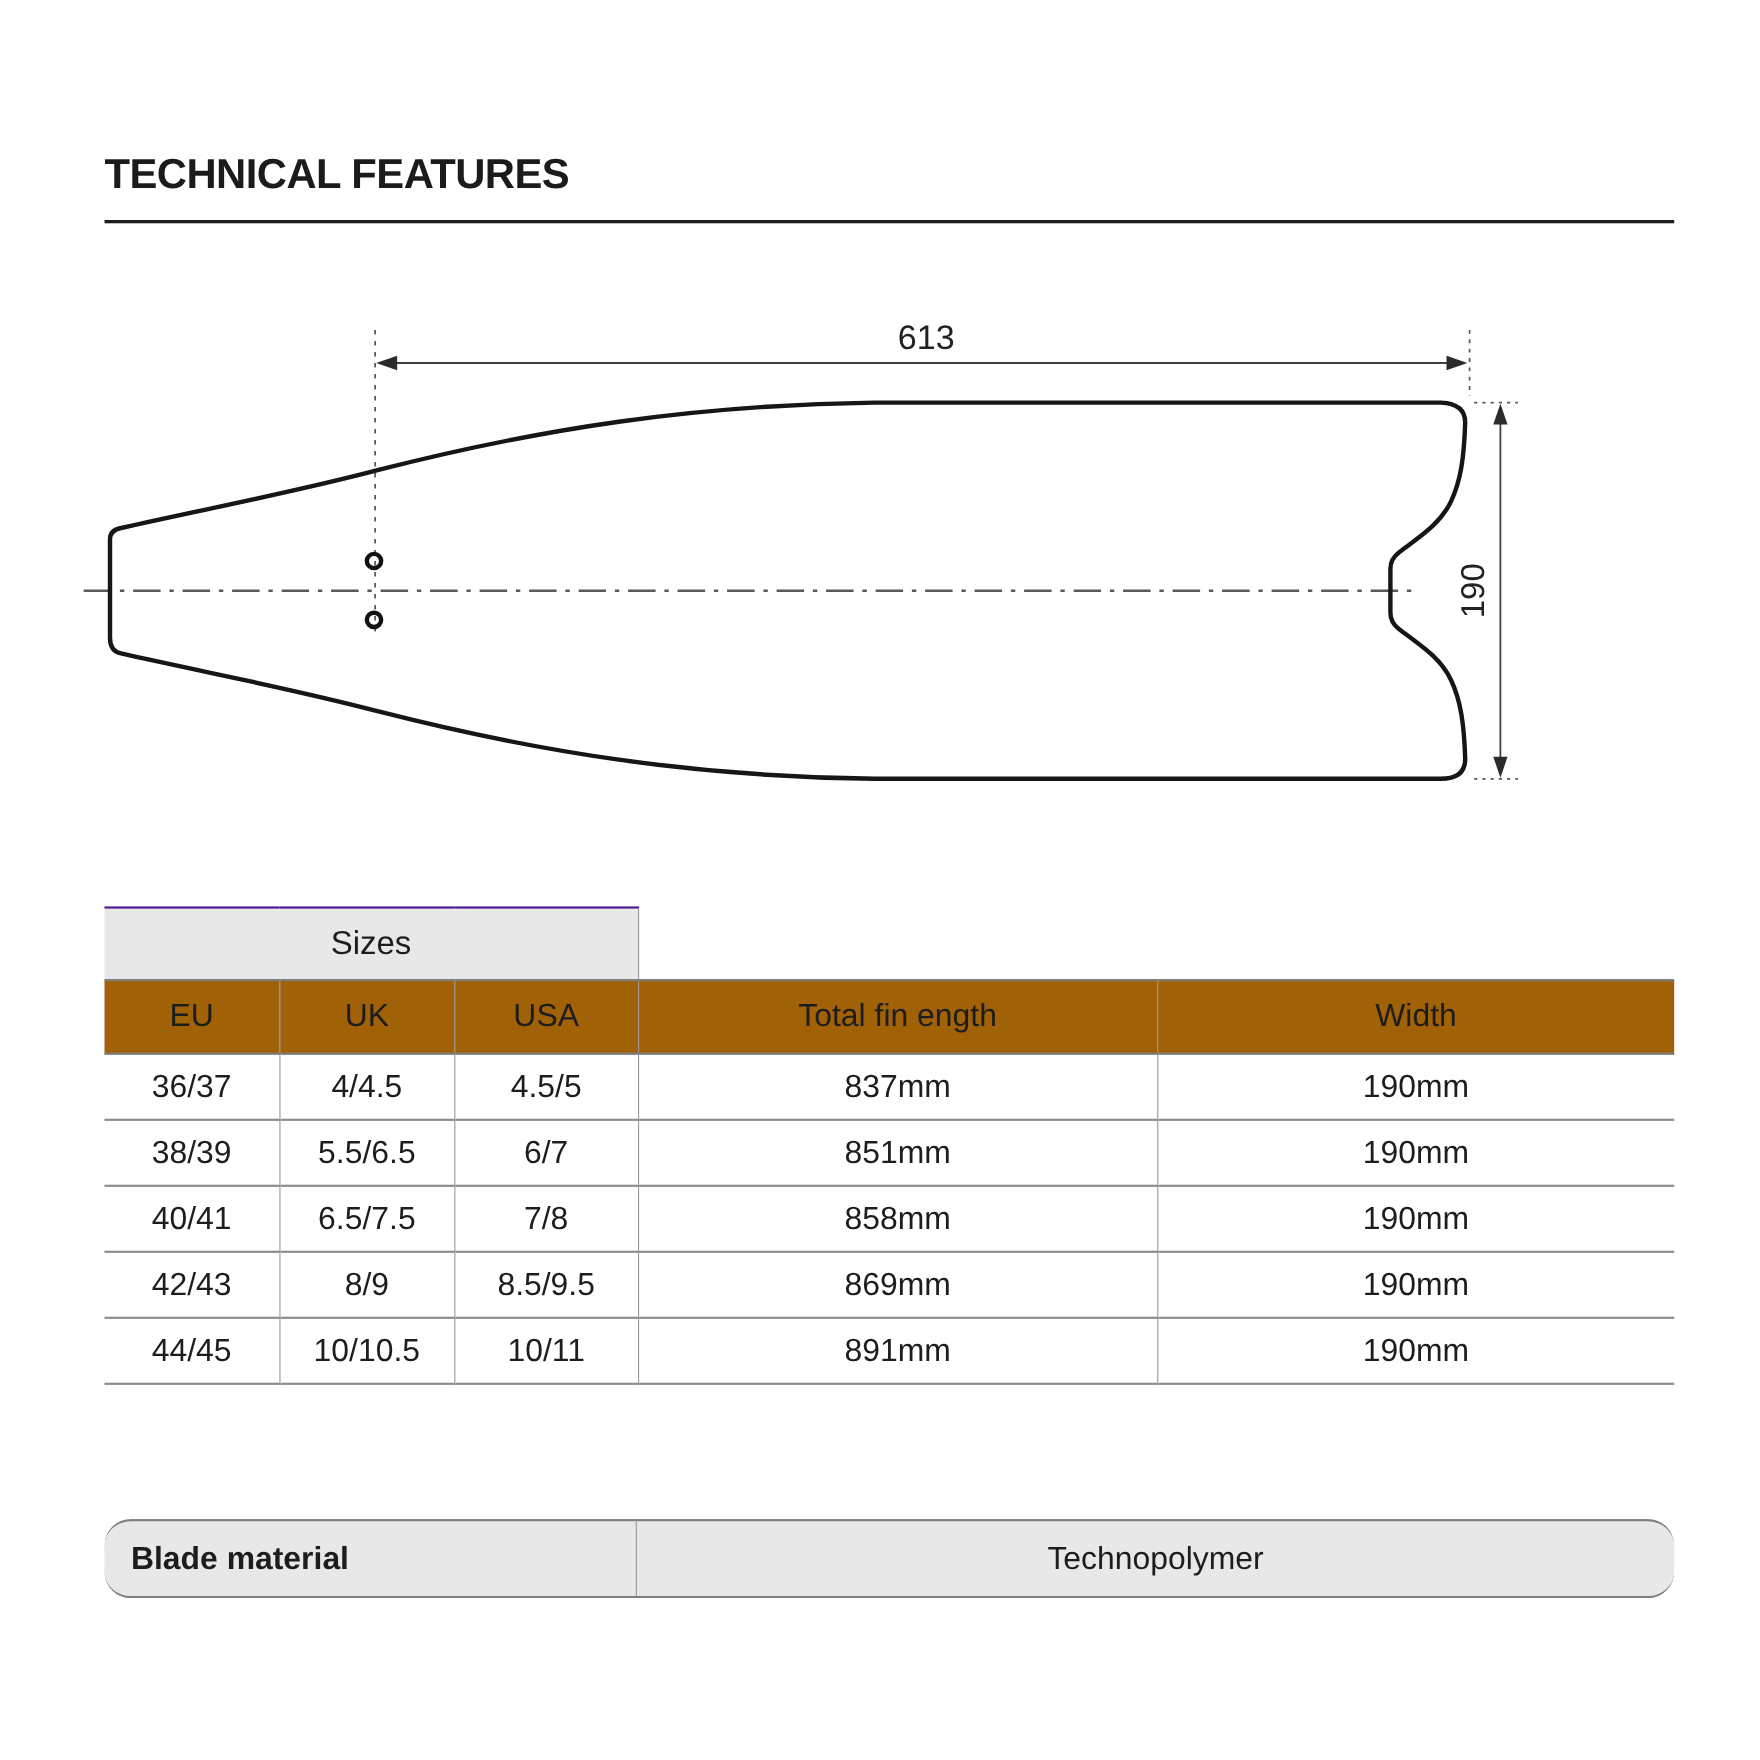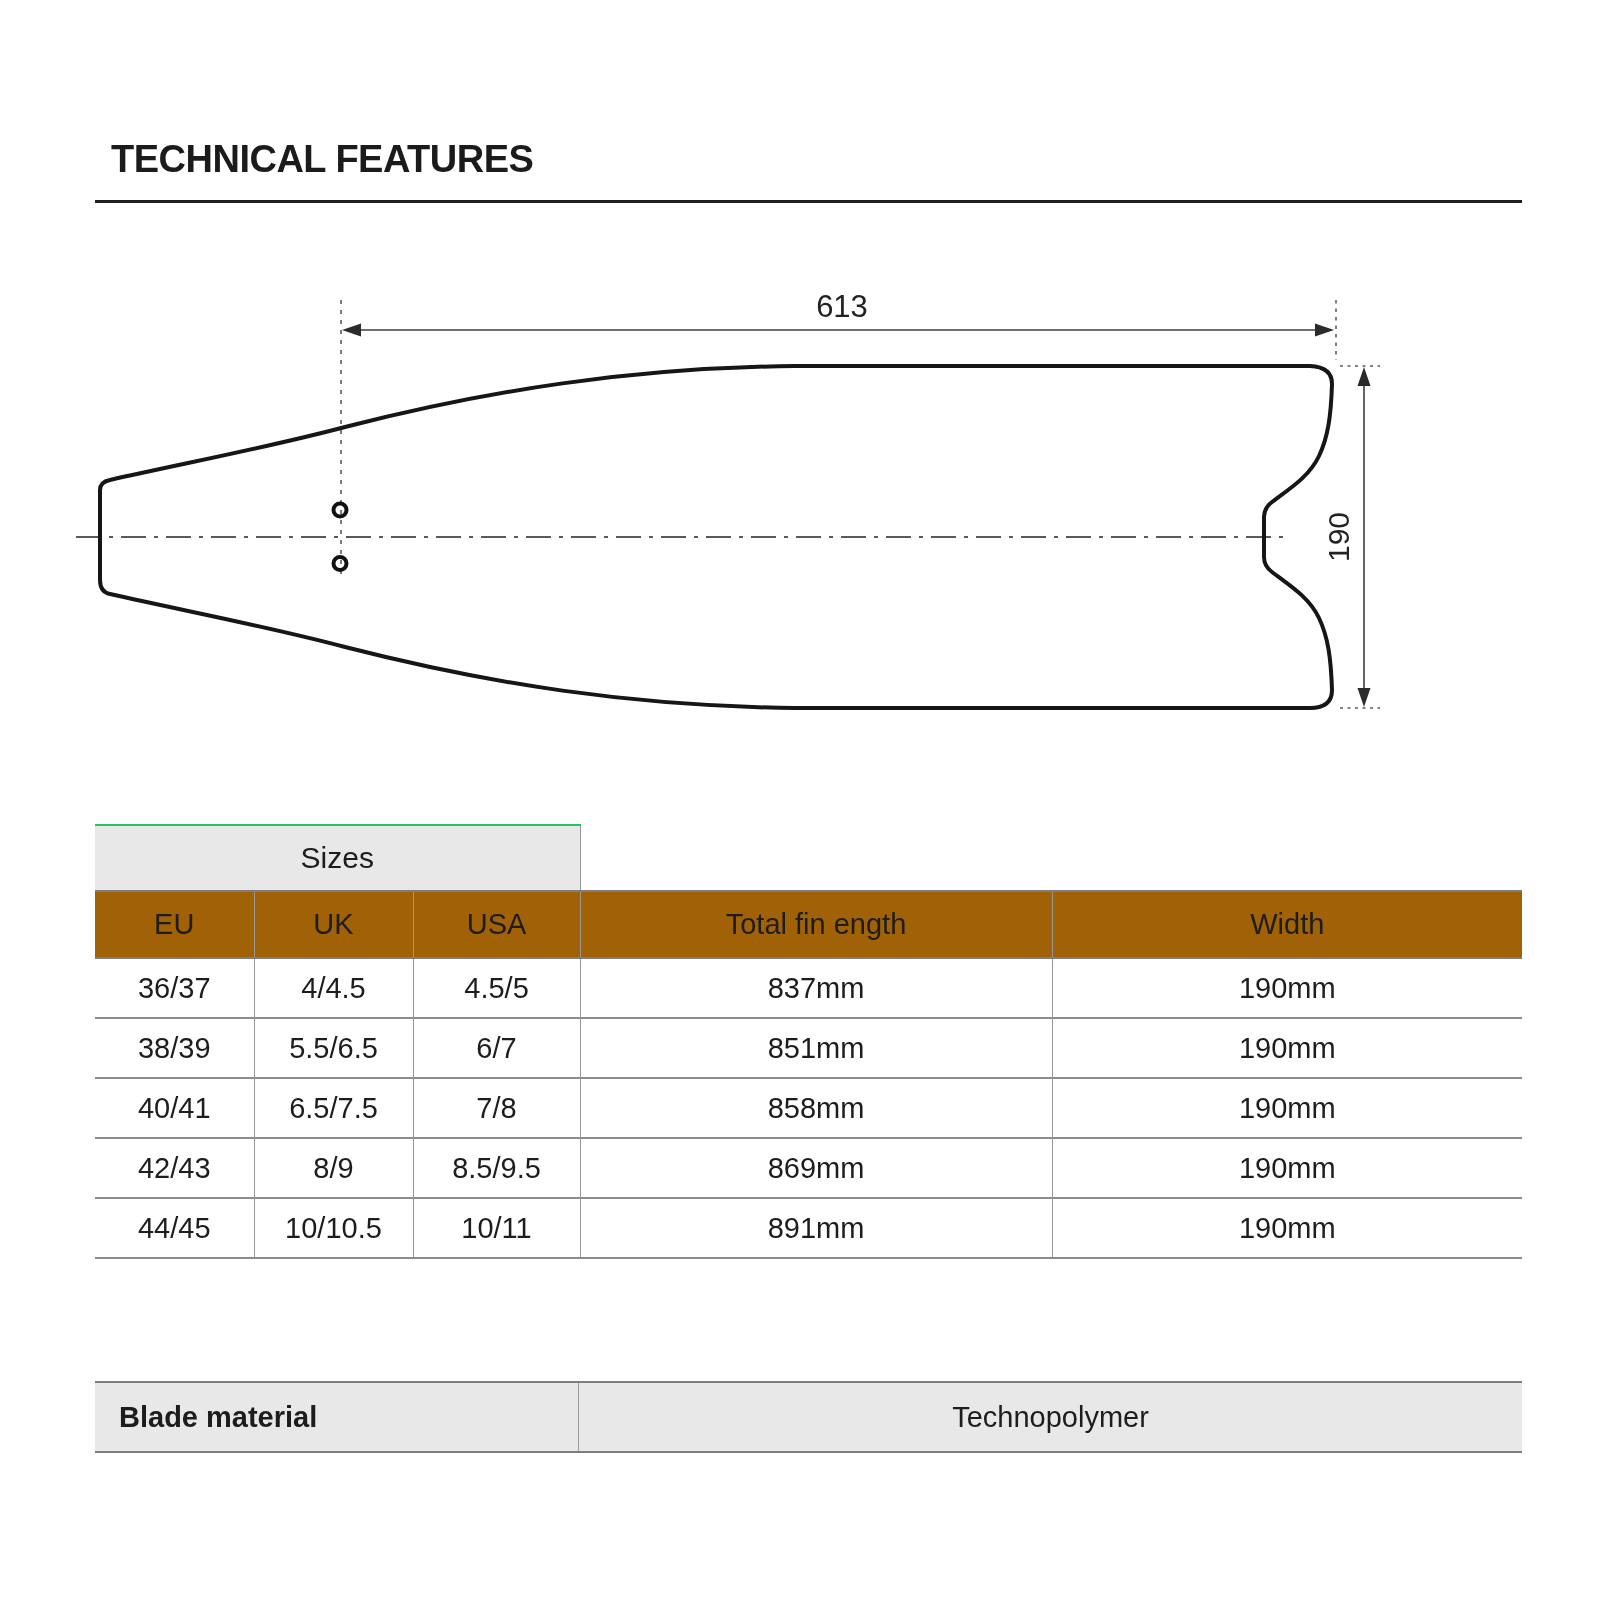--- a/index.html
+++ b/index.html
@@ -6,21 +6,21 @@
   body{
     width:1600px;height:1600px;position:relative;
     background:#ffffff;
     font-family:"Liberation Sans", sans-serif;
     color:#1d1d1d;
     -webkit-font-smoothing:antialiased;
   }
   .page-title{
     position:absolute;left:95px;top:138px;
     font-size:38px;font-weight:bold;letter-spacing:-0.5px;
-    color:#1b1b1b;white-space:nowrap;margin-left:16px;
+    color:#1b1b1b;white-space:nowrap;
   }
   .title-rule{
     position:absolute;left:95px;top:200px;width:1427px;height:3px;
     background:#1f1f1f;
   }
   .drawing-wrap{
     position:absolute;left:0;top:255px;width:1600px;height:485px;
   }
   .spec-table{
     position:absolute;left:95px;top:824px;width:1427px;
@@ -29,39 +29,39 @@
   }
   .spec-table td,.spec-table th{
     padding:0;text-align:center;vertical-align:middle;
     font-weight:normal;
   }
   .row-sizes{height:66px;}
   .row-colhead{height:67px;}
   .row-data{height:60px;}
   .cell-sizes{
     background:#e8e8e8;font-weight:bold;font-size:30px;
-    border-top:2px solid #22c55e;
+    border-top:2px solid #4c1d95;
     border-right:1px solid #989898;
   }
   .cell-ghost{background:transparent;border:none;}
   .cell-colhead{
     background:#a16207;font-weight:bold;
     border-top:2px solid #7e7e7e;
     border-bottom:2px solid #7e7e7e;
   }
   .cell-data{
     background:#ffffff;
     border-bottom:2px solid #8d8d8d;
   }
   .vsep{border-left:1px solid #989898;}
   .material-table{
     position:absolute;left:95px;top:1381px;width:1427px;height:68px;
     display:flex;
     border-top:2px solid #7e7e7e;border-bottom:2px solid #7e7e7e;
-    background:#e8e8e8;font-size:29px;
+    background:#e8e8e8;font-size:29px;border-radius:24px;
   }
   .material-label{
     width:484px;display:flex;align-items:center;
     padding-left:24px;box-sizing:border-box;
     font-weight:bold;
     border-right:1px solid #989898;
   }
   .material-value{
     flex:1;display:flex;align-items:center;justify-content:center;
   }

